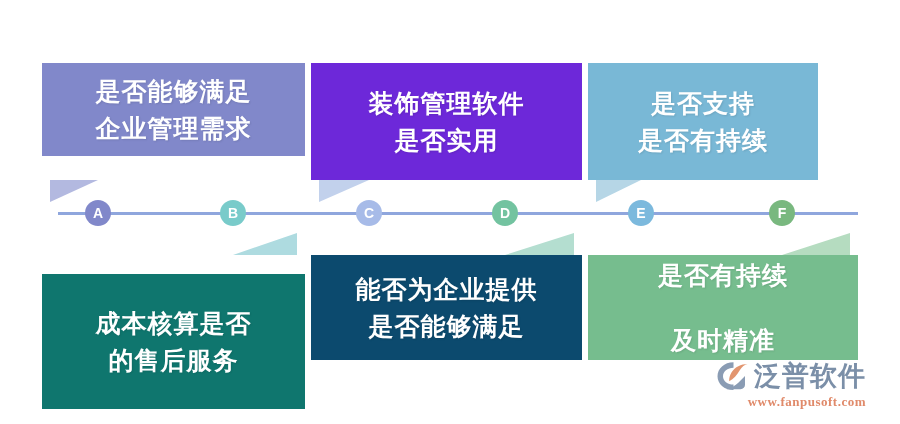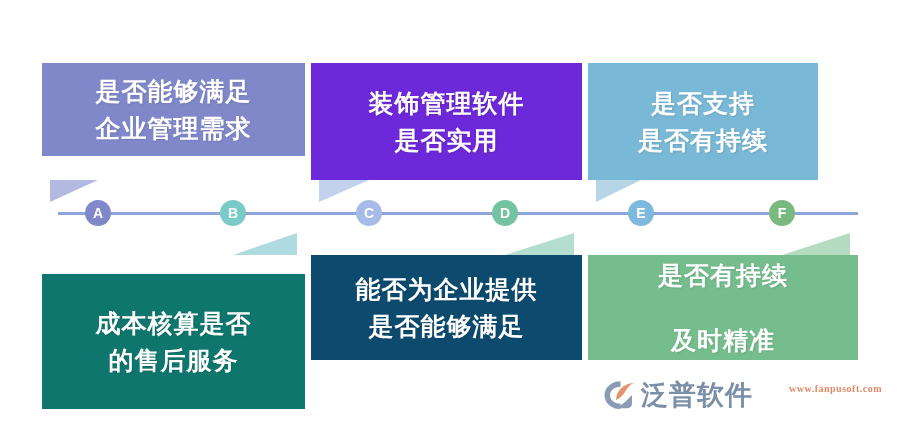--- a/index.html
+++ b/index.html
@@ -63,45 +63,46 @@
 
   .tail {
     position: absolute;
     width: 0;
     height: 0;
   }
 
   
   .logo {
     position: absolute;
-    right: 18px;
+    right: 34px;
     bottom: 14px;
     display: flex;
-    align-items: flex-start;
+    flex-direction: column;
+    align-items: flex-end;
   }
   .logo-row {
     display: flex;
     align-items: center;
   }
   .logo-mark {
     width: 34px;
     height: 30px;
     margin-right: 4px;
     flex: none;
   }
   .logo-name {
     font-size: 27px;
     font-weight: bold;
     color: #7b8fa8;
     line-height: 1;
     letter-spacing: 1px;
     font-family: "Liberation Sans", "DejaVu Sans", sans-serif;
   }
   .logo-url {
-    font-size: 10px;
+    font-size: 13px;
     color: #e08a6a;
     letter-spacing: 0.5px;
     margin-top: 3px;
     margin-left: 36px;
     font-family: "Liberation Serif", "DejaVu Serif", serif;
     font-weight: bold;
   }
 </style>
 </head>
 <body>

